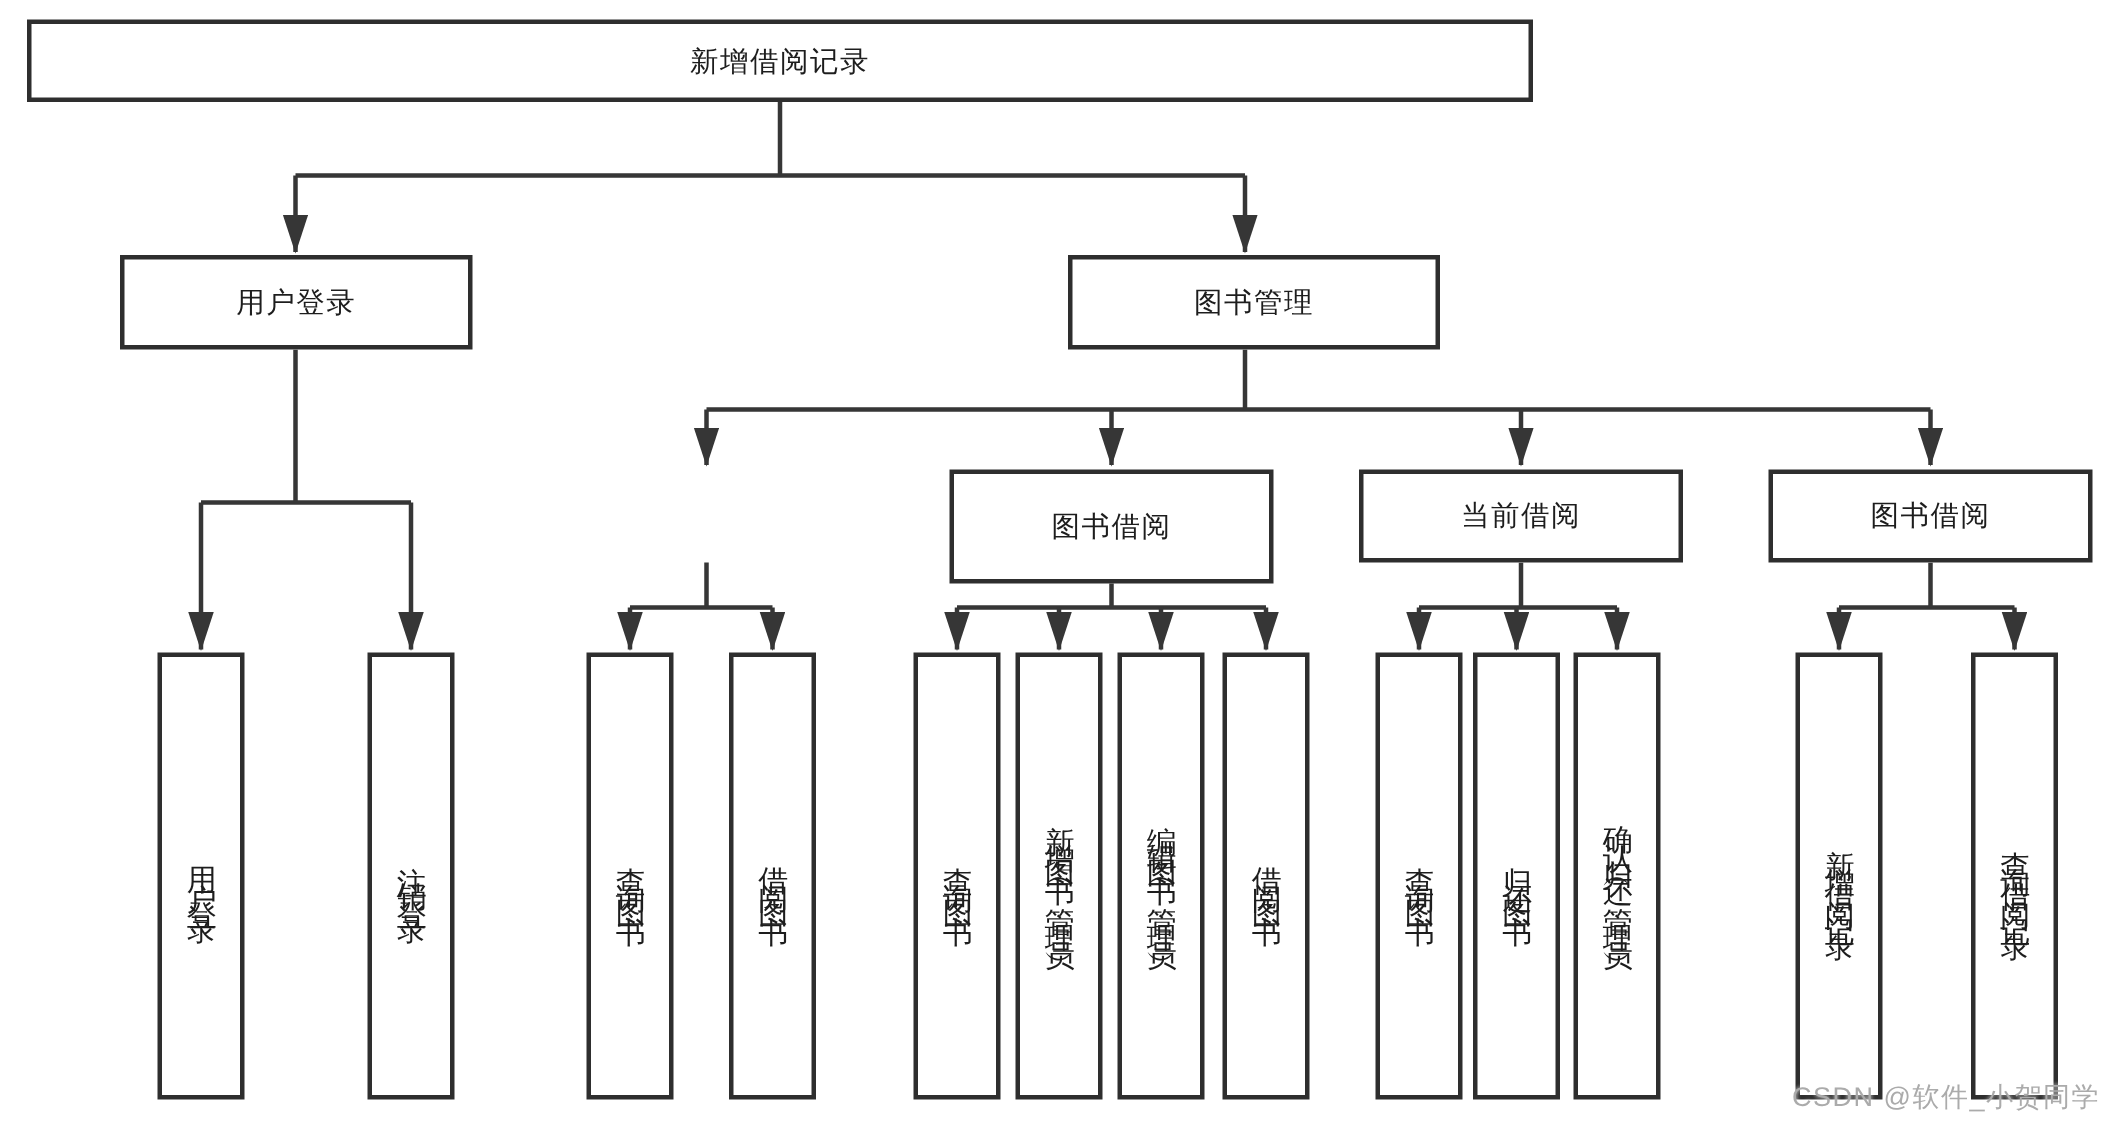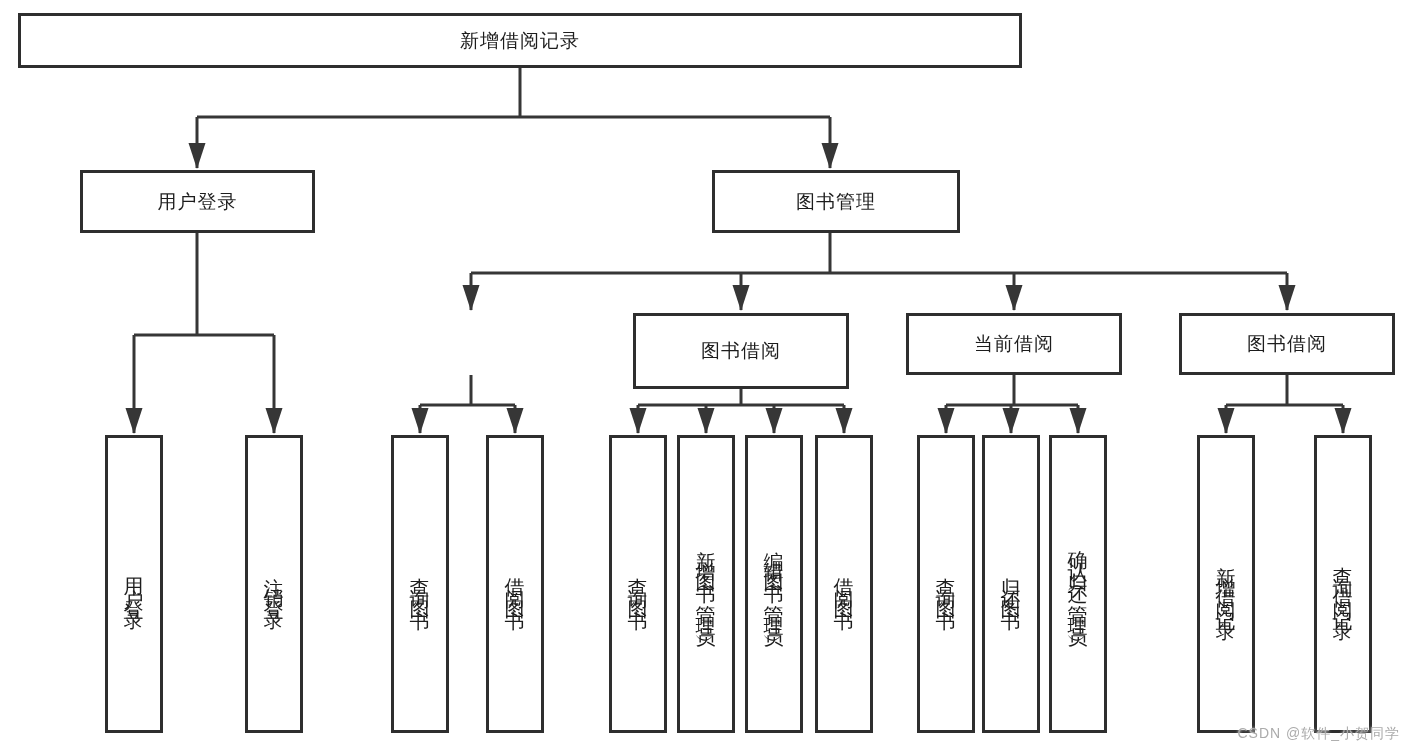--- a/index.html
+++ b/index.html
@@ -20,21 +20,21 @@
     font-size:19px;color:var(--text,#1d1d1d);font-weight:500;
     letter-spacing:1px;white-space:nowrap;
   }
   .vbox span{
     writing-mode:vertical-rl;text-orientation:mixed;line-height:1;
     font-size:20px;letter-spacing:11px;color:var(--text,#1d1d1d);
     font-weight:500;white-space:nowrap;
   }
   .watermark{
     position:absolute;right:5px;bottom:4px;z-index:5;
-    font-size:14px;letter-spacing:1px;color:var(--watermark,#ababab);
+    font-size:18px;letter-spacing:1px;color:var(--watermark,#ababab);
     text-shadow:0 0 3px #fff;
   }
 </style>
 </head>
 <body>
 
 <div class="canvas">
 
   <svg class="connectors" width="1405" height="747" aria-hidden="true">
     <defs>

